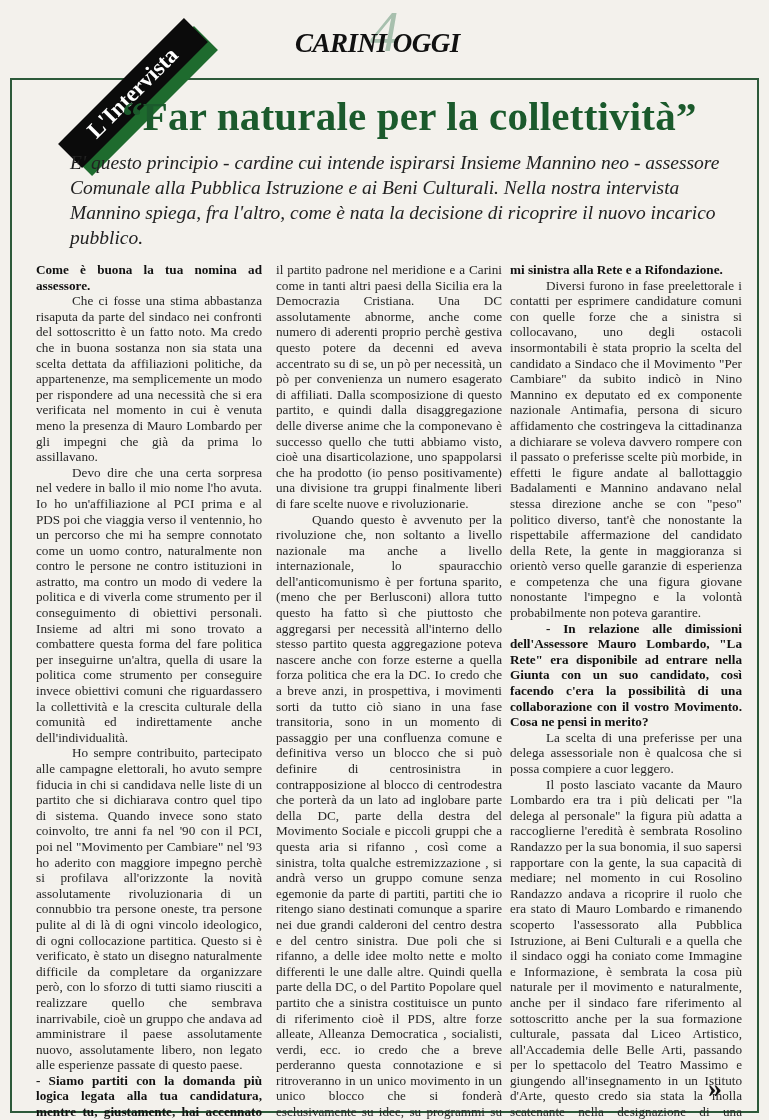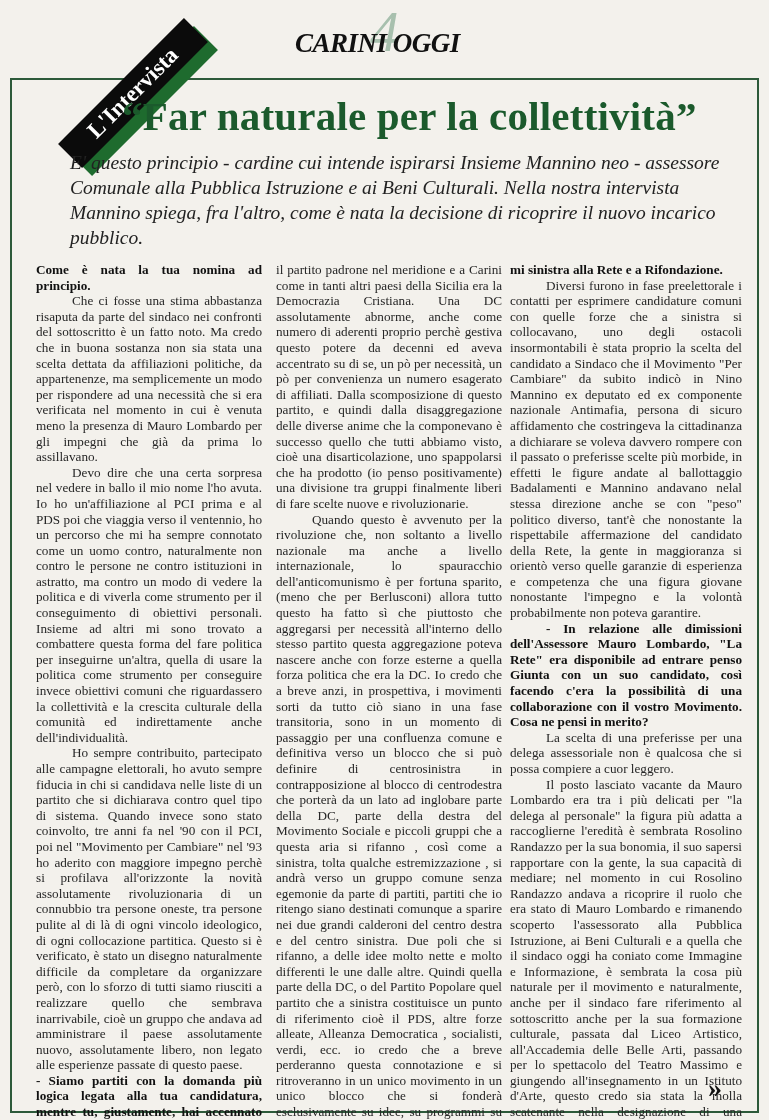--- a/index.html
+++ b/index.html
@@ -77,32 +77,32 @@
   <div class="shadow"></div>
   <div class="label">L'Intervista</div>
 </div>
 
 <h1 class="headline" style="margin:0;">“Far naturale per la collettività”</h1>
 
 <div class="intro">E' questo principio - cardine  cui  intende  ispirarsi  Insieme  Mannino neo - assessore Comunale alla Pubblica Istruzione e ai Beni Culturali. Nella nostra intervista Mannino spiega, fra l'altro, come è nata la decisione di ricoprire il nuovo incarico pubblico.</div>
 
 <div class="columns">
   <div class="col col1">
-      <p class="q">Come è nata la tua nomina ad principio.</p>
+      <p class="q">Come è buona la tua nomina ad assessore.</p>
       <p class="ind">Che ci fosse una stima abbastanza risaputa da parte del sindaco nei confronti del sottoscritto è un fatto noto. Ma credo che in buona sostanza non sia stata una scelta dettata da affiliazioni politiche, da appartenenze, ma semplicemente un modo per rispondere ad una necessità che si era verificata nel momento in cui è venuta meno la presenza di Mauro Lombardo per gli impegni che già da prima lo assillavano.</p>
       <p class="ind">Devo dire che una certa sorpresa nel vedere in ballo il mio nome l'ho avuta. Io ho un'affiliazione al PCI prima e al PDS poi che viaggia verso il ventennio, ho un percorso che mi ha sempre connotato come un uomo contro, naturalmente non contro le persone ne contro istituzioni in astratto, ma contro un modo di vedere la politica e di viverla come strumento per il conseguimento di obiettivi personali. Insieme ad altri mi sono trovato a combattere questa forma del fare politica per inseguirne un'altra, quella di usare la politica come strumento per conseguire invece obiettivi comuni che riguardassero la collettività e la crescita culturale della comunità ed indirettamente anche dell'individualità.</p>
       <p class="ind">Ho sempre contribuito, partecipato alle campagne elettorali, ho avuto sempre fiducia in chi si candidava nelle liste di un partito che si dichiarava contro quel tipo di sistema. Quando invece sono stato coinvolto, tre anni fa nel '90 con il PCI, poi nel "Movimento per Cambiare" nel '93 ho aderito con maggiore impegno perchè si profilava all'orizzonte la novità assolutamente rivoluzionaria di un connubbio tra persone oneste, tra persone pulite al di là di ogni vincolo ideologico, di ogni collocazione partitica. Questo si è verificato, è stato un disegno naturalmente difficile da completare da organizzare però, con lo sforzo di tutti siamo riusciti a realizzare quello che sembrava inarrivabile, cioè un gruppo che andava ad amministrare il paese assolutamente nuovo, assolutamente libero, non legato alle esperienze passate di questo paese.</p>
       <p class="q">- Siamo partiti con la domanda più logica legata alla tua candidatura, mentre tu, giustamente, hai accennato un pò a quello che era tutto il tuo vissuto politico sia personale sia nel concetto di collettività. Torniamo un pò indietro, il PCI prima e il PDS poi, ed infine "Movimento per Cambiare". Non si rischia di perdere quella identità che fin'ora ha distinto i partiti creando confusione politica nella gente?</p>
     </div>
   <div class="col col2">
       <p>il partito padrone nel meridione e a Carini come in tanti altri paesi della Sicilia era la Democrazia Cristiana. Una DC assolutamente abnorme, anche come numero di aderenti proprio perchè gestiva questo potere da decenni ed aveva accentrato su di se, un pò per necessità, un pò per convenienza un numero esagerato di affiliati. Dalla scomposizione di questo partito, e quindi dalla disaggregazione delle diverse anime che la componevano è successo quello che tutti abbiamo visto, cioè una disarticolazione, uno spappolarsi che ha prodotto (io penso positivamente) una divisione tra gruppi finalmente liberi di fare scelte nuove e rivoluzionarie.</p>
       <p class="ind">Quando questo è avvenuto per la rivoluzione che, non soltanto a livello nazionale ma anche a livello internazionale, lo spauracchio dell'anticomunismo è per fortuna sparito, (meno che per Berlusconi) allora tutto questo ha fatto sì che piuttosto che aggregarsi per necessità all'interno dello stesso partito questa aggregazione poteva nascere anche con forze esterne a quella forza politica che era la DC. Io credo che a breve anzi, in prospettiva, i movimenti sorti da tutto ciò siano in una fase transitoria, sono in un momento di passaggio per una confluenza comune e definitiva verso un blocco che si può definire di centrosinistra in contrapposizione al blocco di centrodestra che porterà da un lato ad inglobare parte della DC, parte della destra del Movimento Sociale e piccoli gruppi che a questa aria si rifanno , così come a sinistra, tolta qualche estremizzazione , si andrà verso un gruppo comune senza egemonie da parte di partiti, partiti che io ritengo siano destinati comunque a sparire nei due grandi calderoni del centro destra e del centro sinistra. Due poli che si rifanno, a delle idee molto nette e molto differenti le une dalle altre. Quindi quella parte della DC, o del Partito Popolare quel partito che a sinistra costituisce un punto di riferimento cioè il PDS, altre forze alleate, Alleanza Democratica , socialisti, verdi, ecc. io credo che a breve perderanno questa connotazione e si ritroveranno in un unico movimento in un unico blocco che si fonderà esclusivamente su idee, su programmi su valori precisi proprio in virtù di una assenza ormai definitiva delle ideologie.</p>
     </div>
   <div class="col col3">
       <p class="q">mi sinistra alla Rete e a Rifondazione.</p>
       <p class="ind">Diversi furono in fase preelettorale i contatti per esprimere candidature comuni con quelle forze che a sinistra si collocavano, uno degli ostacoli insormontabili è stata proprio la scelta del candidato a Sindaco che il Movimento "Per Cambiare" da subito indicò in Nino Mannino ex deputato ed ex componente nazionale Antimafia, persona di sicuro affidamento che costringeva la cittadinanza a dichiarare se voleva davvero rompere con il passato o preferisse scelte più morbide, in effetti le figure andate al ballottaggio Badalamenti e Mannino andavano nelal stessa direzione anche se con "peso" politico diverso, tant'è che nonostante la rispettabile affermazione del candidato della Rete, la gente in maggioranza si orientò verso quelle garanzie di esperienza e competenza che una figura giovane nonostante l'impegno e la volontà probabilmente non poteva garantire.</p>
-      <p class="q ind">- In relazione alle dimissioni dell'Assessore Mauro Lombardo, "La Rete" era disponibile ad entrare penso Giunta con un suo candidato, così facendo c'era la possibilità di una collaborazione con il vostro Movimento. Cosa ne pensi in merito?</p>
+      <p class="q ind">- In relazione alle dimissioni dell'Assessore Mauro Lombardo, "La Rete" era disponibile ad entrare nella Giunta con un suo candidato, così facendo c'era la possibilità di una collaborazione con il vostro Movimento. Cosa ne pensi in merito?</p>
       <p class="ind">La scelta di una preferisse per una delega assessoriale non è qualcosa che si possa compiere a cuor leggero.</p>
       <p class="ind">Il posto lasciato vacante da Mauro Lombardo era tra i più delicati per "la delega al personale" la figura più adatta a raccoglierne l'eredità è sembrata Rosolino Randazzo per la sua bonomia, il suo sapersi rapportare con la gente, la sua capacità di mediare; nel momento in cui Rosolino Randazzo andava a ricoprire il ruolo che era stato di Mauro Lombardo e rimanendo scoperto l'assessorato alla Pubblica Istruzione, ai Beni Culturali e a quella che il sindaco oggi ha coniato come Immagine e Informazione, è sembrata la cosa più naturale per il movimento e naturalmente, anche per il sindaco fare riferimento al sottoscritto anche per la sua formazione culturale, passata dal Liceo Artistico, all'Accademia delle Belle Arti, passando per lo spettacolo del Teatro Massimo e giungendo all'insegnamento in un Istituto d'Arte, questo credo sia stata la molla scatenante nella designazione di una persona che "dai titoli" sembra avere quelle competenze necessarie per ricoprire quel ruolo, fermo restando poi che i fatti non sono ancora dimostrabili poichè il sottoscritto è stato appena nominato ed è il primo che vorrà misurarsi con questa difficoltà per dimostrare a se stesso e soprattutto agli al-</p>
     </div>
 </div>
 
 <div class="more">»</div>
 
 </body></html>

